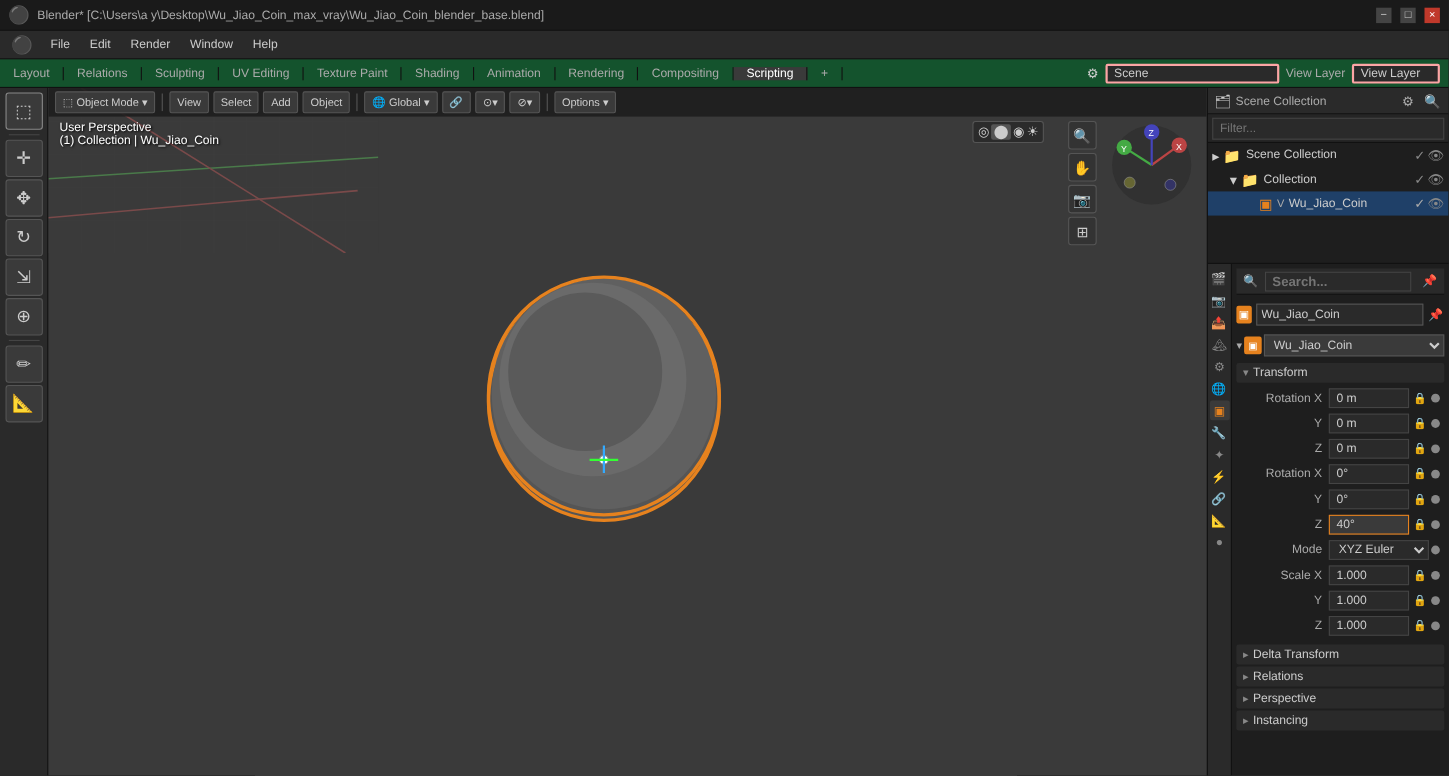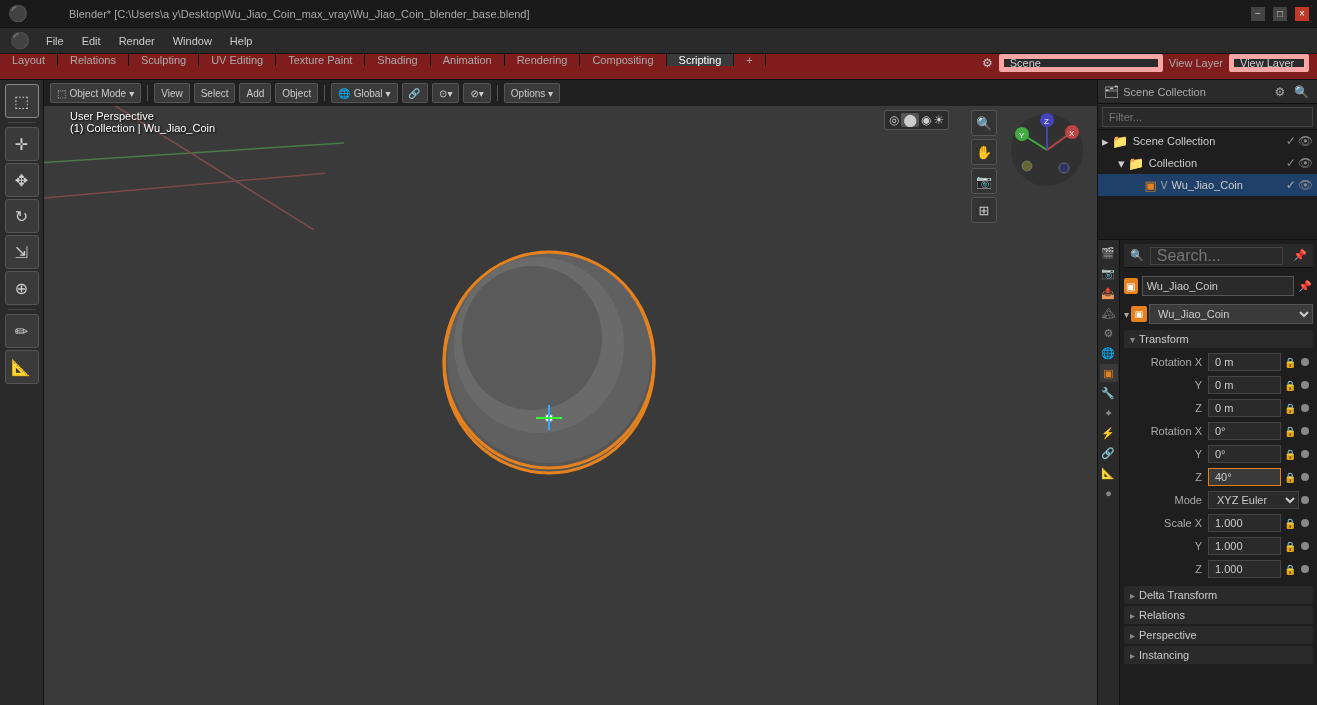--- a/index.html
+++ b/index.html
@@ -60,23 +60,23 @@
       padding: 2px 8px;
       font-size: 11px;
       color: #ccc;
       cursor: pointer;
       border-radius: 3px;
     }
 
     
     #workspacetabs {
       height: 26px;
-      background: #7f1d1d;
-      display: flex;
-      align-items: flex-start;
+      background: #14532d;
+      display: flex;
+      align-items: center;
       padding: 0;
       border-bottom: 1px solid #111;
     }
     .ws-tab {
       padding: 0 12px;
       font-size: 11px;
       color: #aaa;
       cursor: pointer;
       display: flex;
       align-items: center;
@@ -88,21 +88,21 @@
     }
     #ws-right {
       margin-left: auto;
       display: flex;
       align-items: center;
       padding-right: 8px;
       gap: 6px;
     }
     .ws-scene-input {
       background: #2a2a2a;
-      border: 5px solid #fca5a5;
+      border: 2px solid #fca5a5;
       color: #ccc;
       font-size: 11px;
       padding: 1px 6px;
       height: 18px;
       border-radius: 2px;
     }
     .ws-viewlayer-label {
       color: #aaa;
       font-size: 11px;
     }
@@ -183,21 +183,20 @@
     #viewport-info {
       position: absolute;
       top: 30px;
       left: 10px;
       z-index: 10;
     }
     #viewport-info .info-text {
       color: #fff;
       font-size: 11px;
       text-shadow: 1px 1px 2px #000;
-      margin-left: 16px;
     }
 
     
     #nav-gizmo {
       position: absolute;
       top: 30px;
       right: 10px;
       width: 80px;
       height: 80px;
       z-index: 10;
@@ -501,21 +500,21 @@
       gap: 6px;
       border-bottom: 1px solid #111;
     }
   </style>
 </head>
 <body>
 
 <div id="titlebar">
   <div id="titlebar-left">
     <span style="font-size:16px;">⚫</span>
-    <span id="titlebar-title-text" style="font-size:11px;color:#aaa;margin-left:35px;">Blender* [C:\Users\a y\Desktop\Wu_Jiao_Coin_max_vray\Wu_Jiao_Coin_blender_base.blend]</span>
+    <span id="titlebar-title-text" style="font-size:11px;color:#aaa;">Blender* [C:\Users\a y\Desktop\Wu_Jiao_Coin_max_vray\Wu_Jiao_Coin_blender_base.blend]</span>
   </div>
   <div id="titlebar-controls">
     <button class="title-btn">−</button>
     <button class="title-btn">□</button>
     <button class="title-btn" style="background:#c0392b;color:#fff;">×</button>
   </div>
 </div>
 
 <div id="menubar">
   <span class="menu-item" style="font-size:16px;padding:0 6px;">⚫</span>
@@ -724,21 +723,21 @@
         <div class="props-icon-btn">⚡</div>
         <div class="props-icon-btn">🔗</div>
         <div class="props-icon-btn">📐</div>
         <div class="props-icon-btn">●</div>
       </div>
 
       <div id="props-content">
 
         <div id="props-header">
           <span>🔍</span>
-          <input class="search-input" placeholder="Search..." style="height: 18px; font-size: 16px;">
+          <input class="search-input" placeholder="Search..." style="height: 18px; font-size: 12px; font-weight: bold;">
           <span style="cursor:pointer;color:#888;margin-left:4px;">📌</span>
         </div>
 
         <div class="obj-name-area" style="margin-top:6px;">
           <div class="obj-icon">▣</div>
           <input class="obj-name-input" value="Wu_Jiao_Coin" style="">
           <span class="pin-btn">📌</span>
         </div>
 
         <div class="dropdown-area" style="margin-bottom:6px;">

